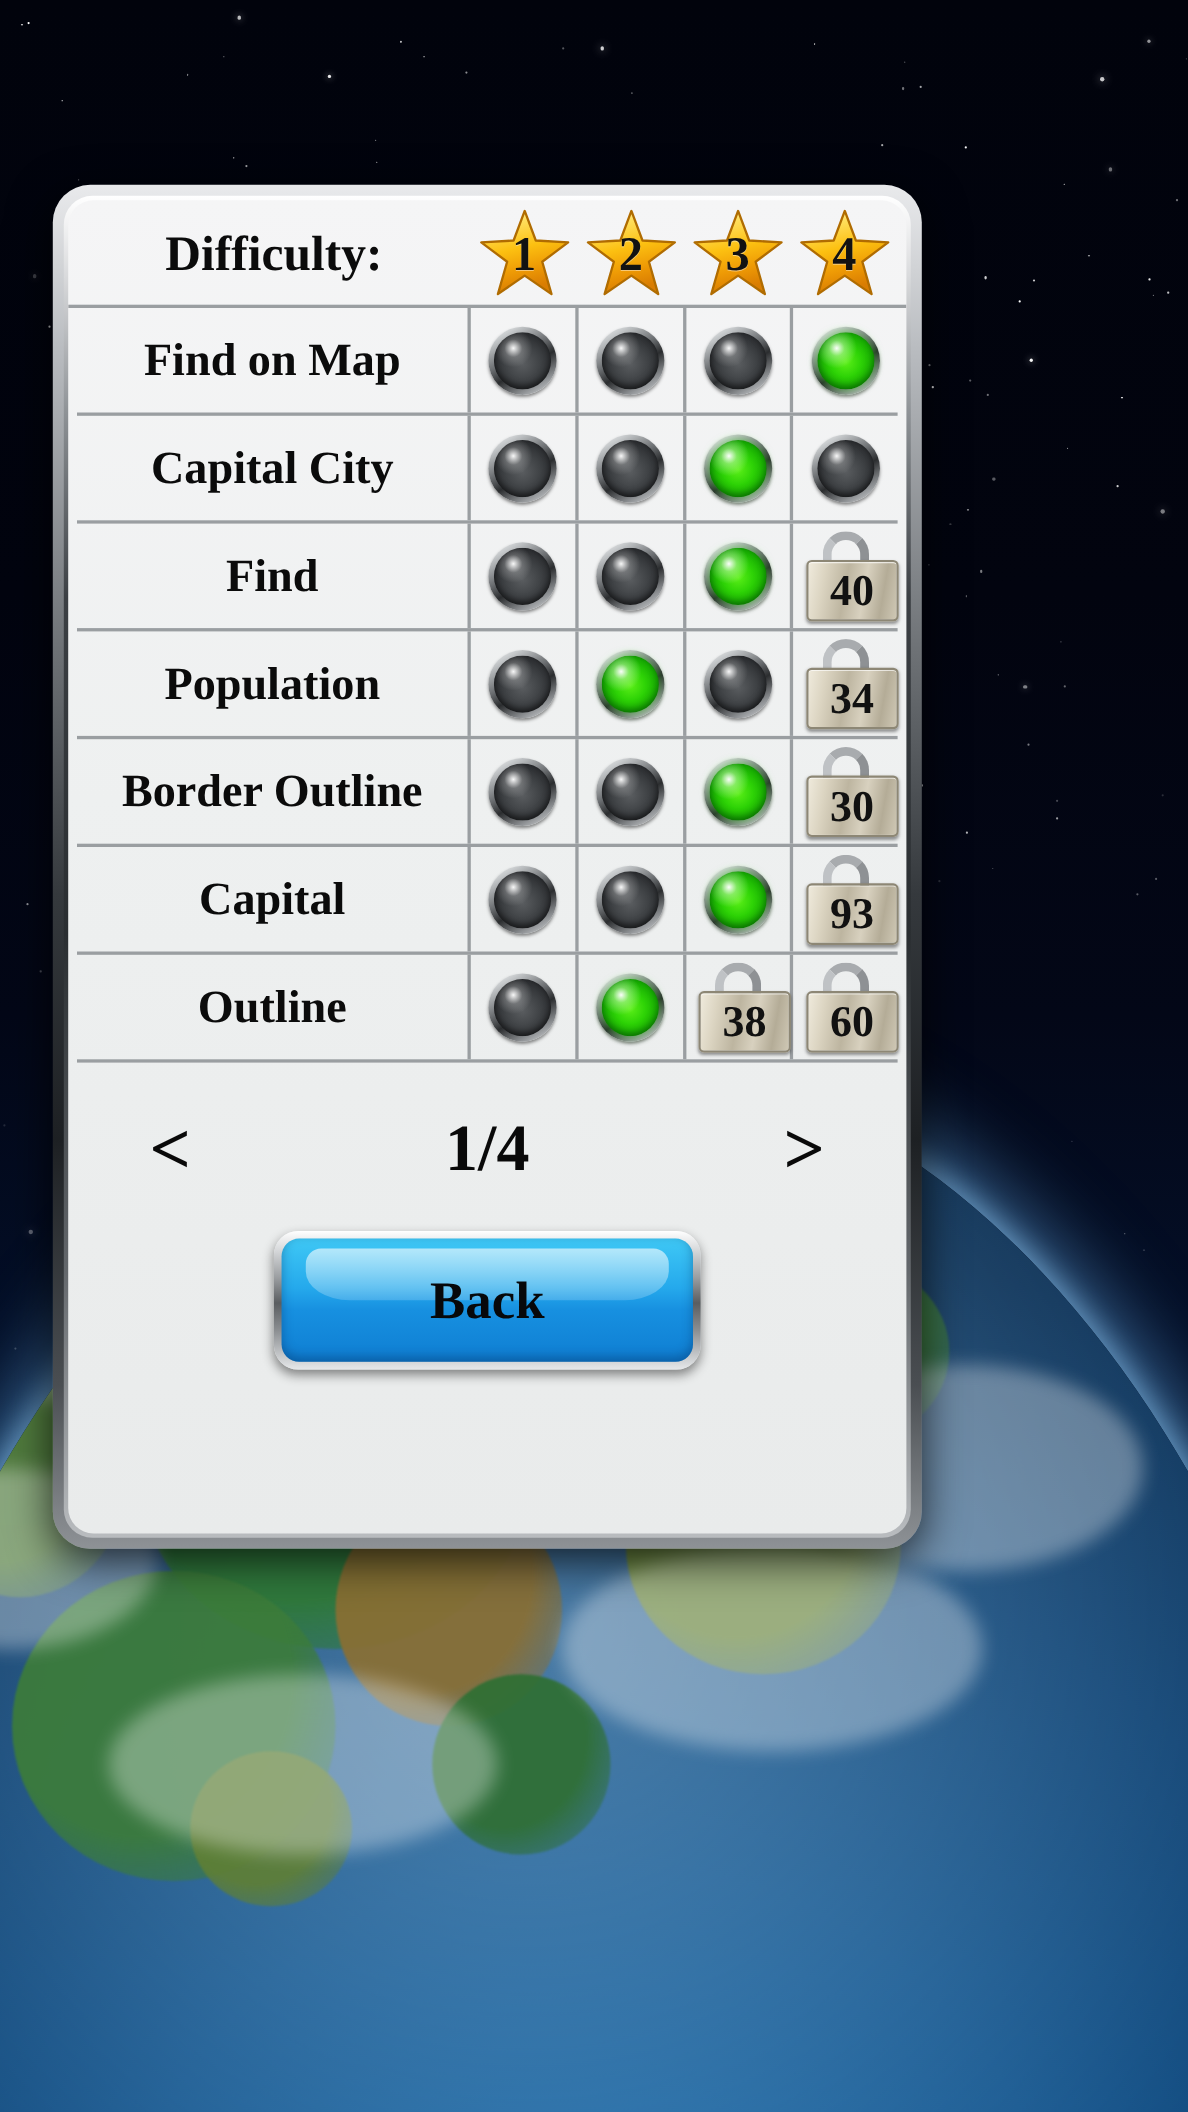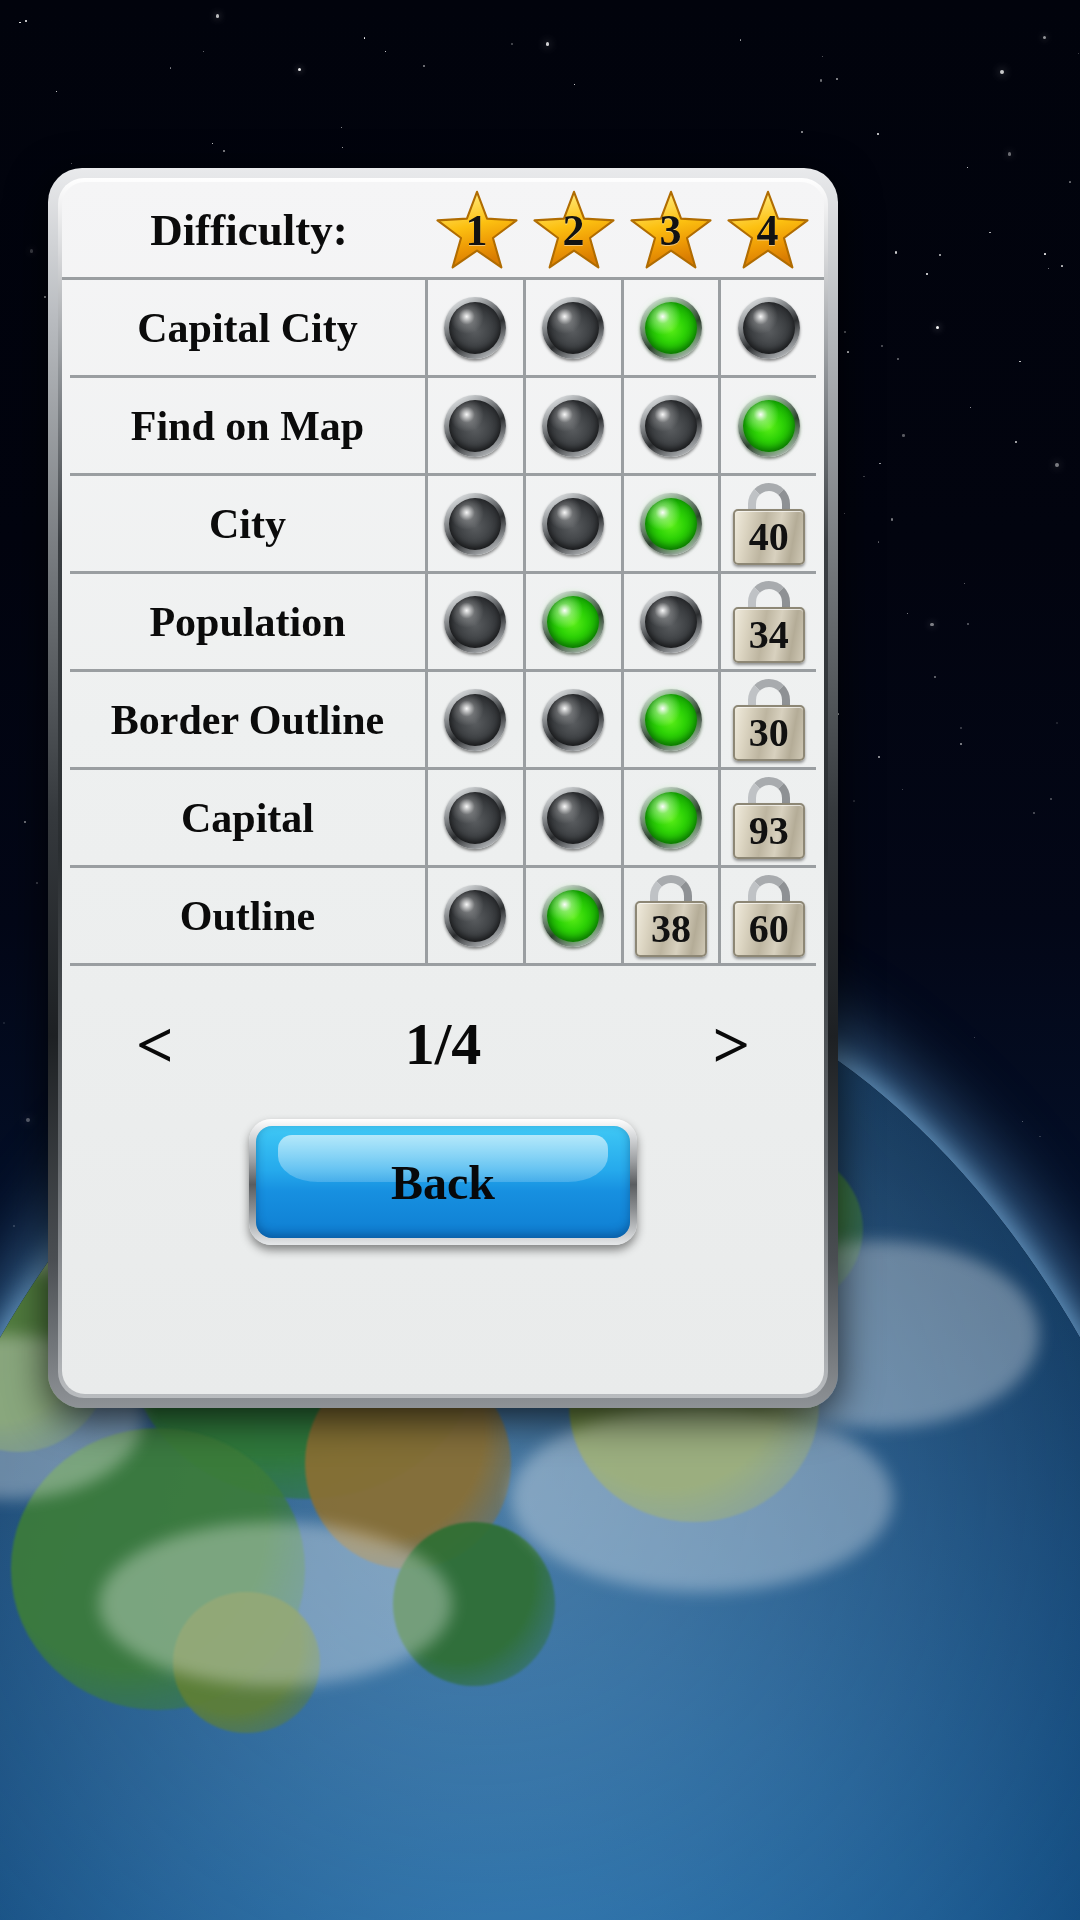--- a/index.html
+++ b/index.html
@@ -151,21 +151,21 @@
     border:8px solid transparent;
     border-radius:22px 22px 0 0;
     border-top:8px solid #a8abae;
     border-left:8px solid #bfc2c5;
     border-right:8px solid #8e9194;
     border-bottom:none;
     box-sizing:border-box;
   }
   .lock .body {
     position:absolute; left:0; bottom:0;
-    width:72px; height:56px;
+    width:84px; height:56px;
     border-radius:5px;
     background:linear-gradient(100deg,#efeadc 0%, #dcd5c2 18%, #bdb5a0 42%, #d8d1bf 62%, #b4ac97 82%, #cfc8b5 100%);
     border:2px solid #8d8775;
     display:flex; align-items:center; justify-content:center;
     box-shadow:0 2px 3px rgba(0,0,0,0.4), inset 0 1px 0 rgba(255,255,255,0.65);
   }
   .lock .body span {
     font-size:40px; font-weight:bold; color:#111;
     line-height:1;
   }
@@ -536,20 +536,45 @@
                   <path d="M50 2 L62 34 L97 36 L69 57 L79 92 L50 72 L21 92 L31 57 L3 36 L38 34 Z" fill="url(#sg3)" stroke="#b06c01" stroke-width="2.5" stroke-linejoin="round"></path>
                 </svg>
                 <span>4</span>
               </div>
             </div>
           </div>
       </div>
 
       <div id="rows">
           <div class="row">
+            <div class="row-label">Find on Map</div>
+            <div class="cells">
+              <div class="cell">
+                <div class="radio">
+                  <div class="bulb"></div>
+                </div>
+              </div>
+              <div class="cell">
+                <div class="radio">
+                  <div class="bulb"></div>
+                </div>
+              </div>
+              <div class="cell">
+                <div class="radio">
+                  <div class="bulb"></div>
+                </div>
+              </div>
+              <div class="cell">
+                <div class="radio on">
+                  <div class="bulb"></div>
+                </div>
+              </div>
+            </div>
+          </div>
+          <div class="row">
             <div class="row-label">Capital City</div>
             <div class="cells">
               <div class="cell">
                 <div class="radio">
                   <div class="bulb"></div>
                 </div>
               </div>
               <div class="cell">
                 <div class="radio">
                   <div class="bulb"></div>
@@ -561,46 +586,21 @@
                 </div>
               </div>
               <div class="cell">
                 <div class="radio">
                   <div class="bulb"></div>
                 </div>
               </div>
             </div>
           </div>
           <div class="row">
-            <div class="row-label">Find on Map</div>
-            <div class="cells">
-              <div class="cell">
-                <div class="radio">
-                  <div class="bulb"></div>
-                </div>
-              </div>
-              <div class="cell">
-                <div class="radio">
-                  <div class="bulb"></div>
-                </div>
-              </div>
-              <div class="cell">
-                <div class="radio">
-                  <div class="bulb"></div>
-                </div>
-              </div>
-              <div class="cell">
-                <div class="radio on">
-                  <div class="bulb"></div>
-                </div>
-              </div>
-            </div>
-          </div>
-          <div class="row">
-            <div class="row-label">City</div>
+            <div class="row-label">Find</div>
             <div class="cells">
               <div class="cell">
                 <div class="radio">
                   <div class="bulb"></div>
                 </div>
               </div>
               <div class="cell">
                 <div class="radio">
                   <div class="bulb"></div>
                 </div>

